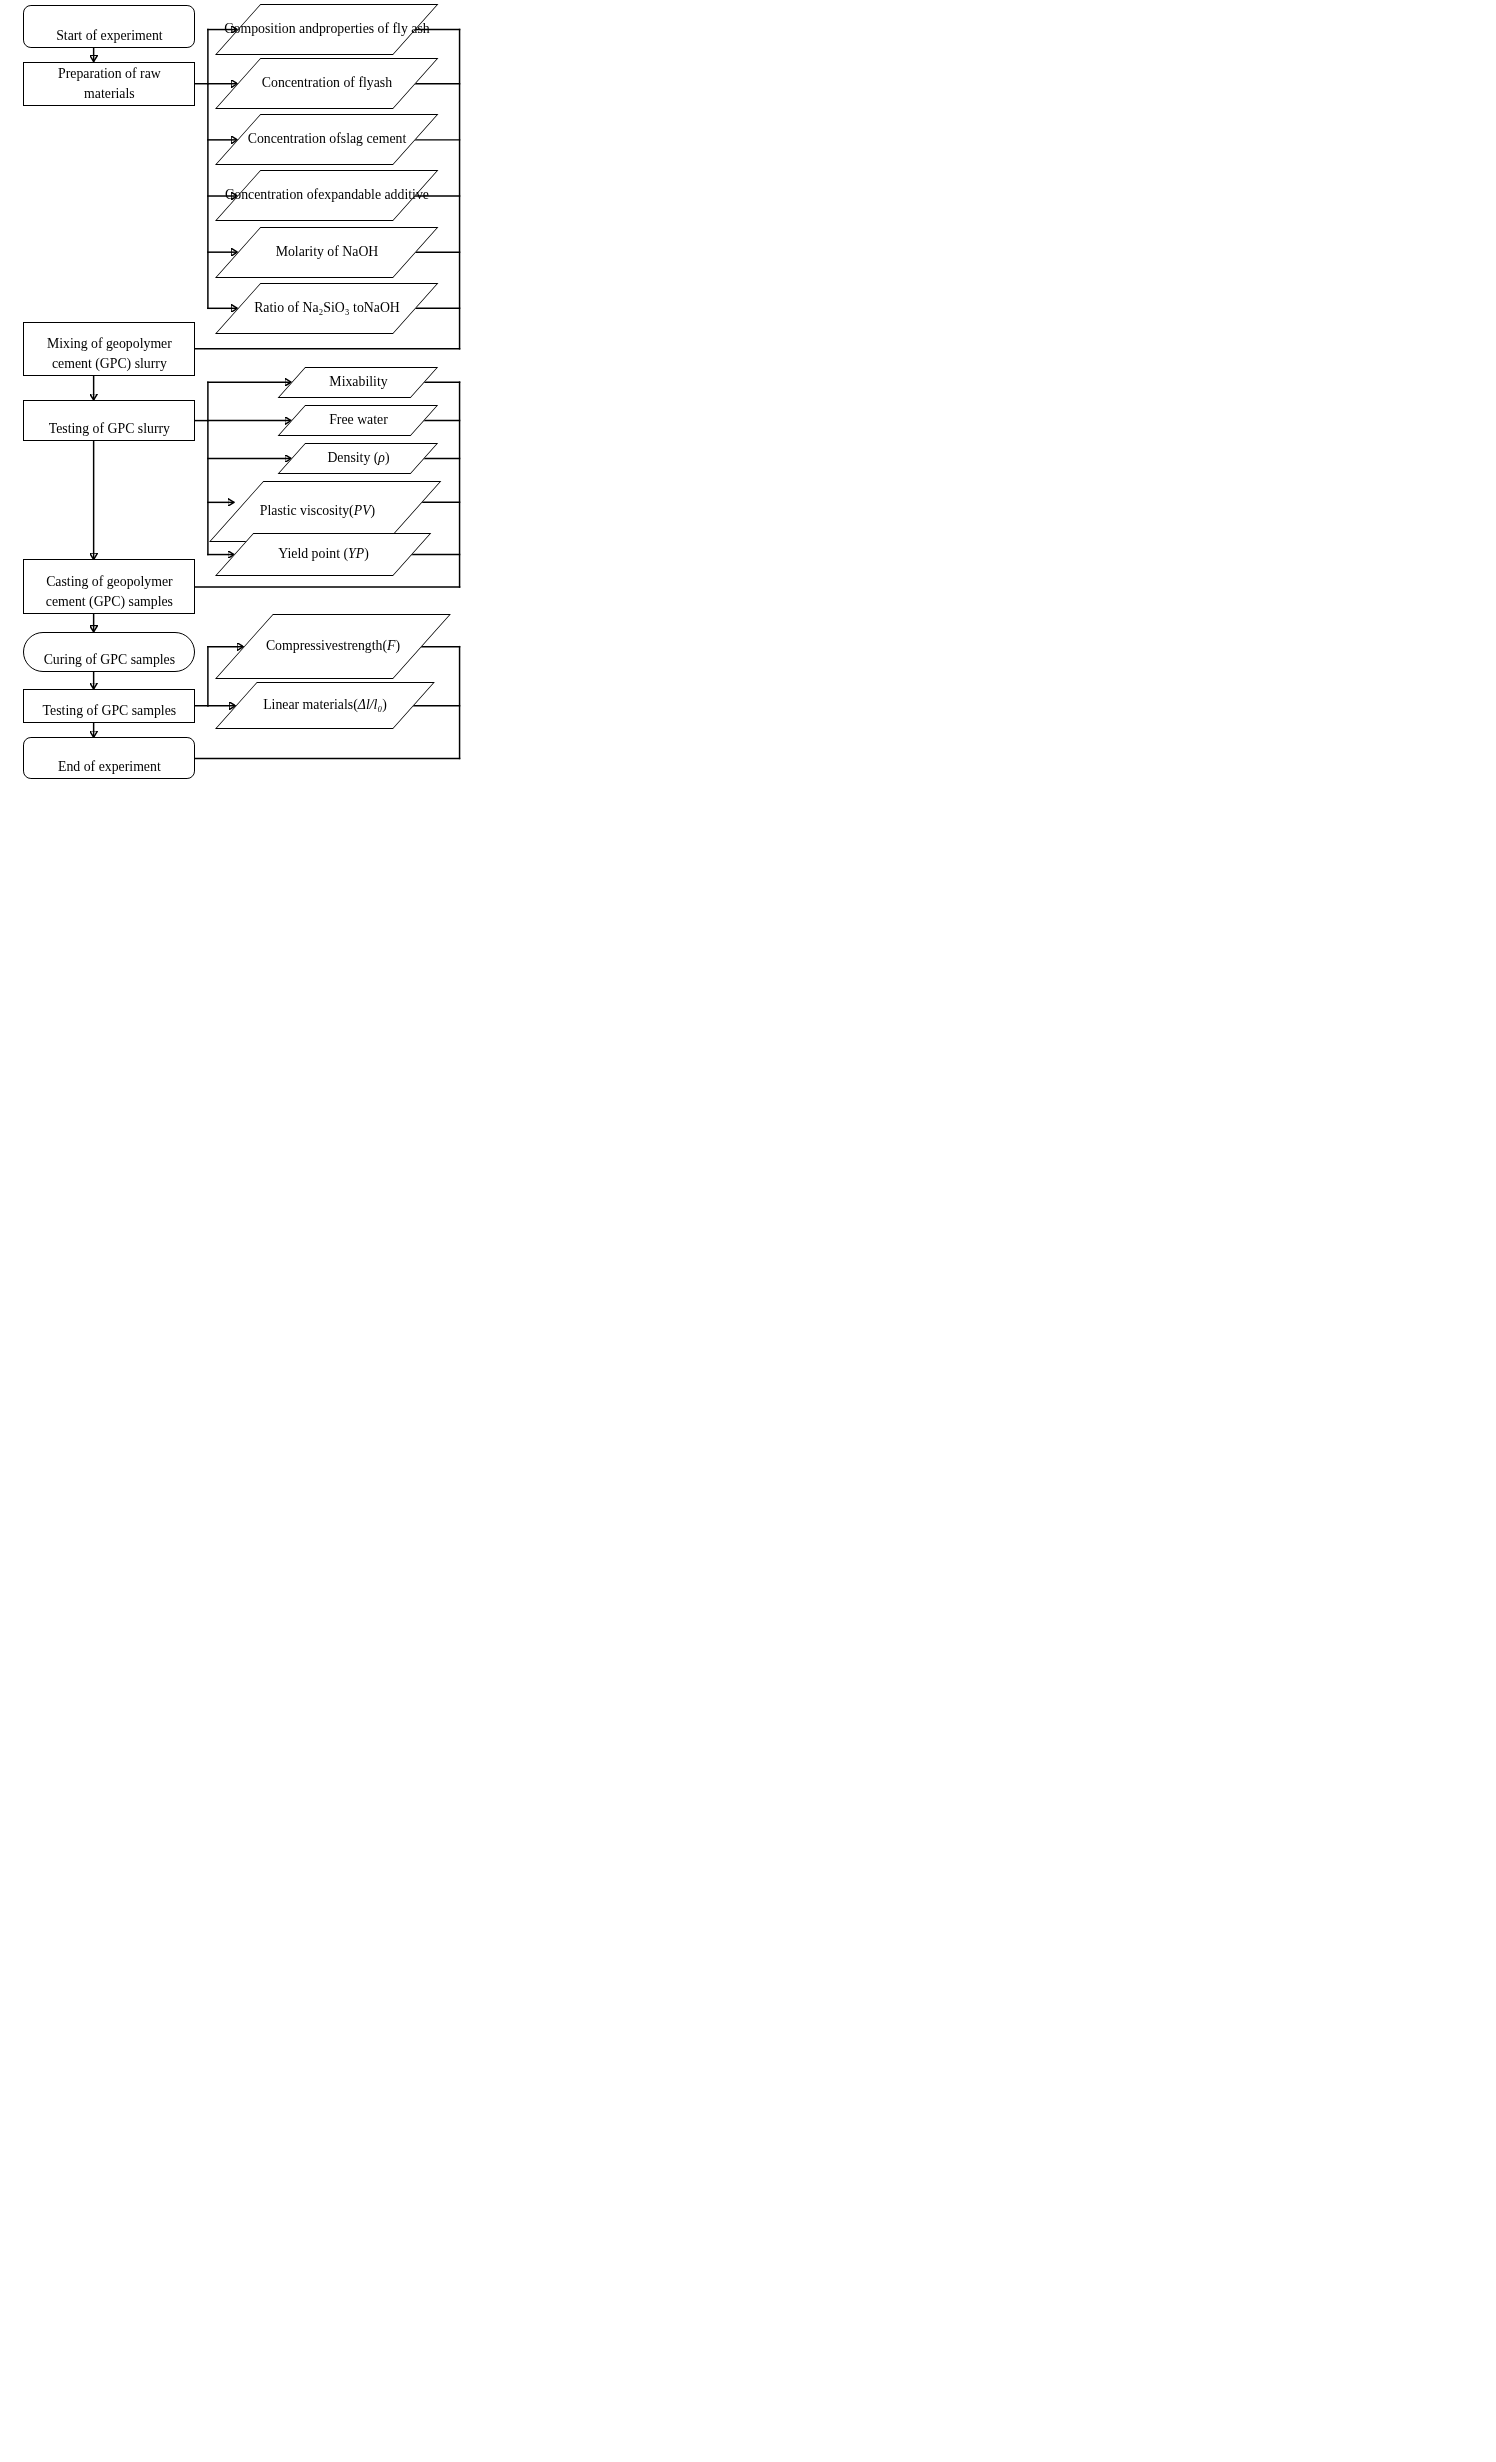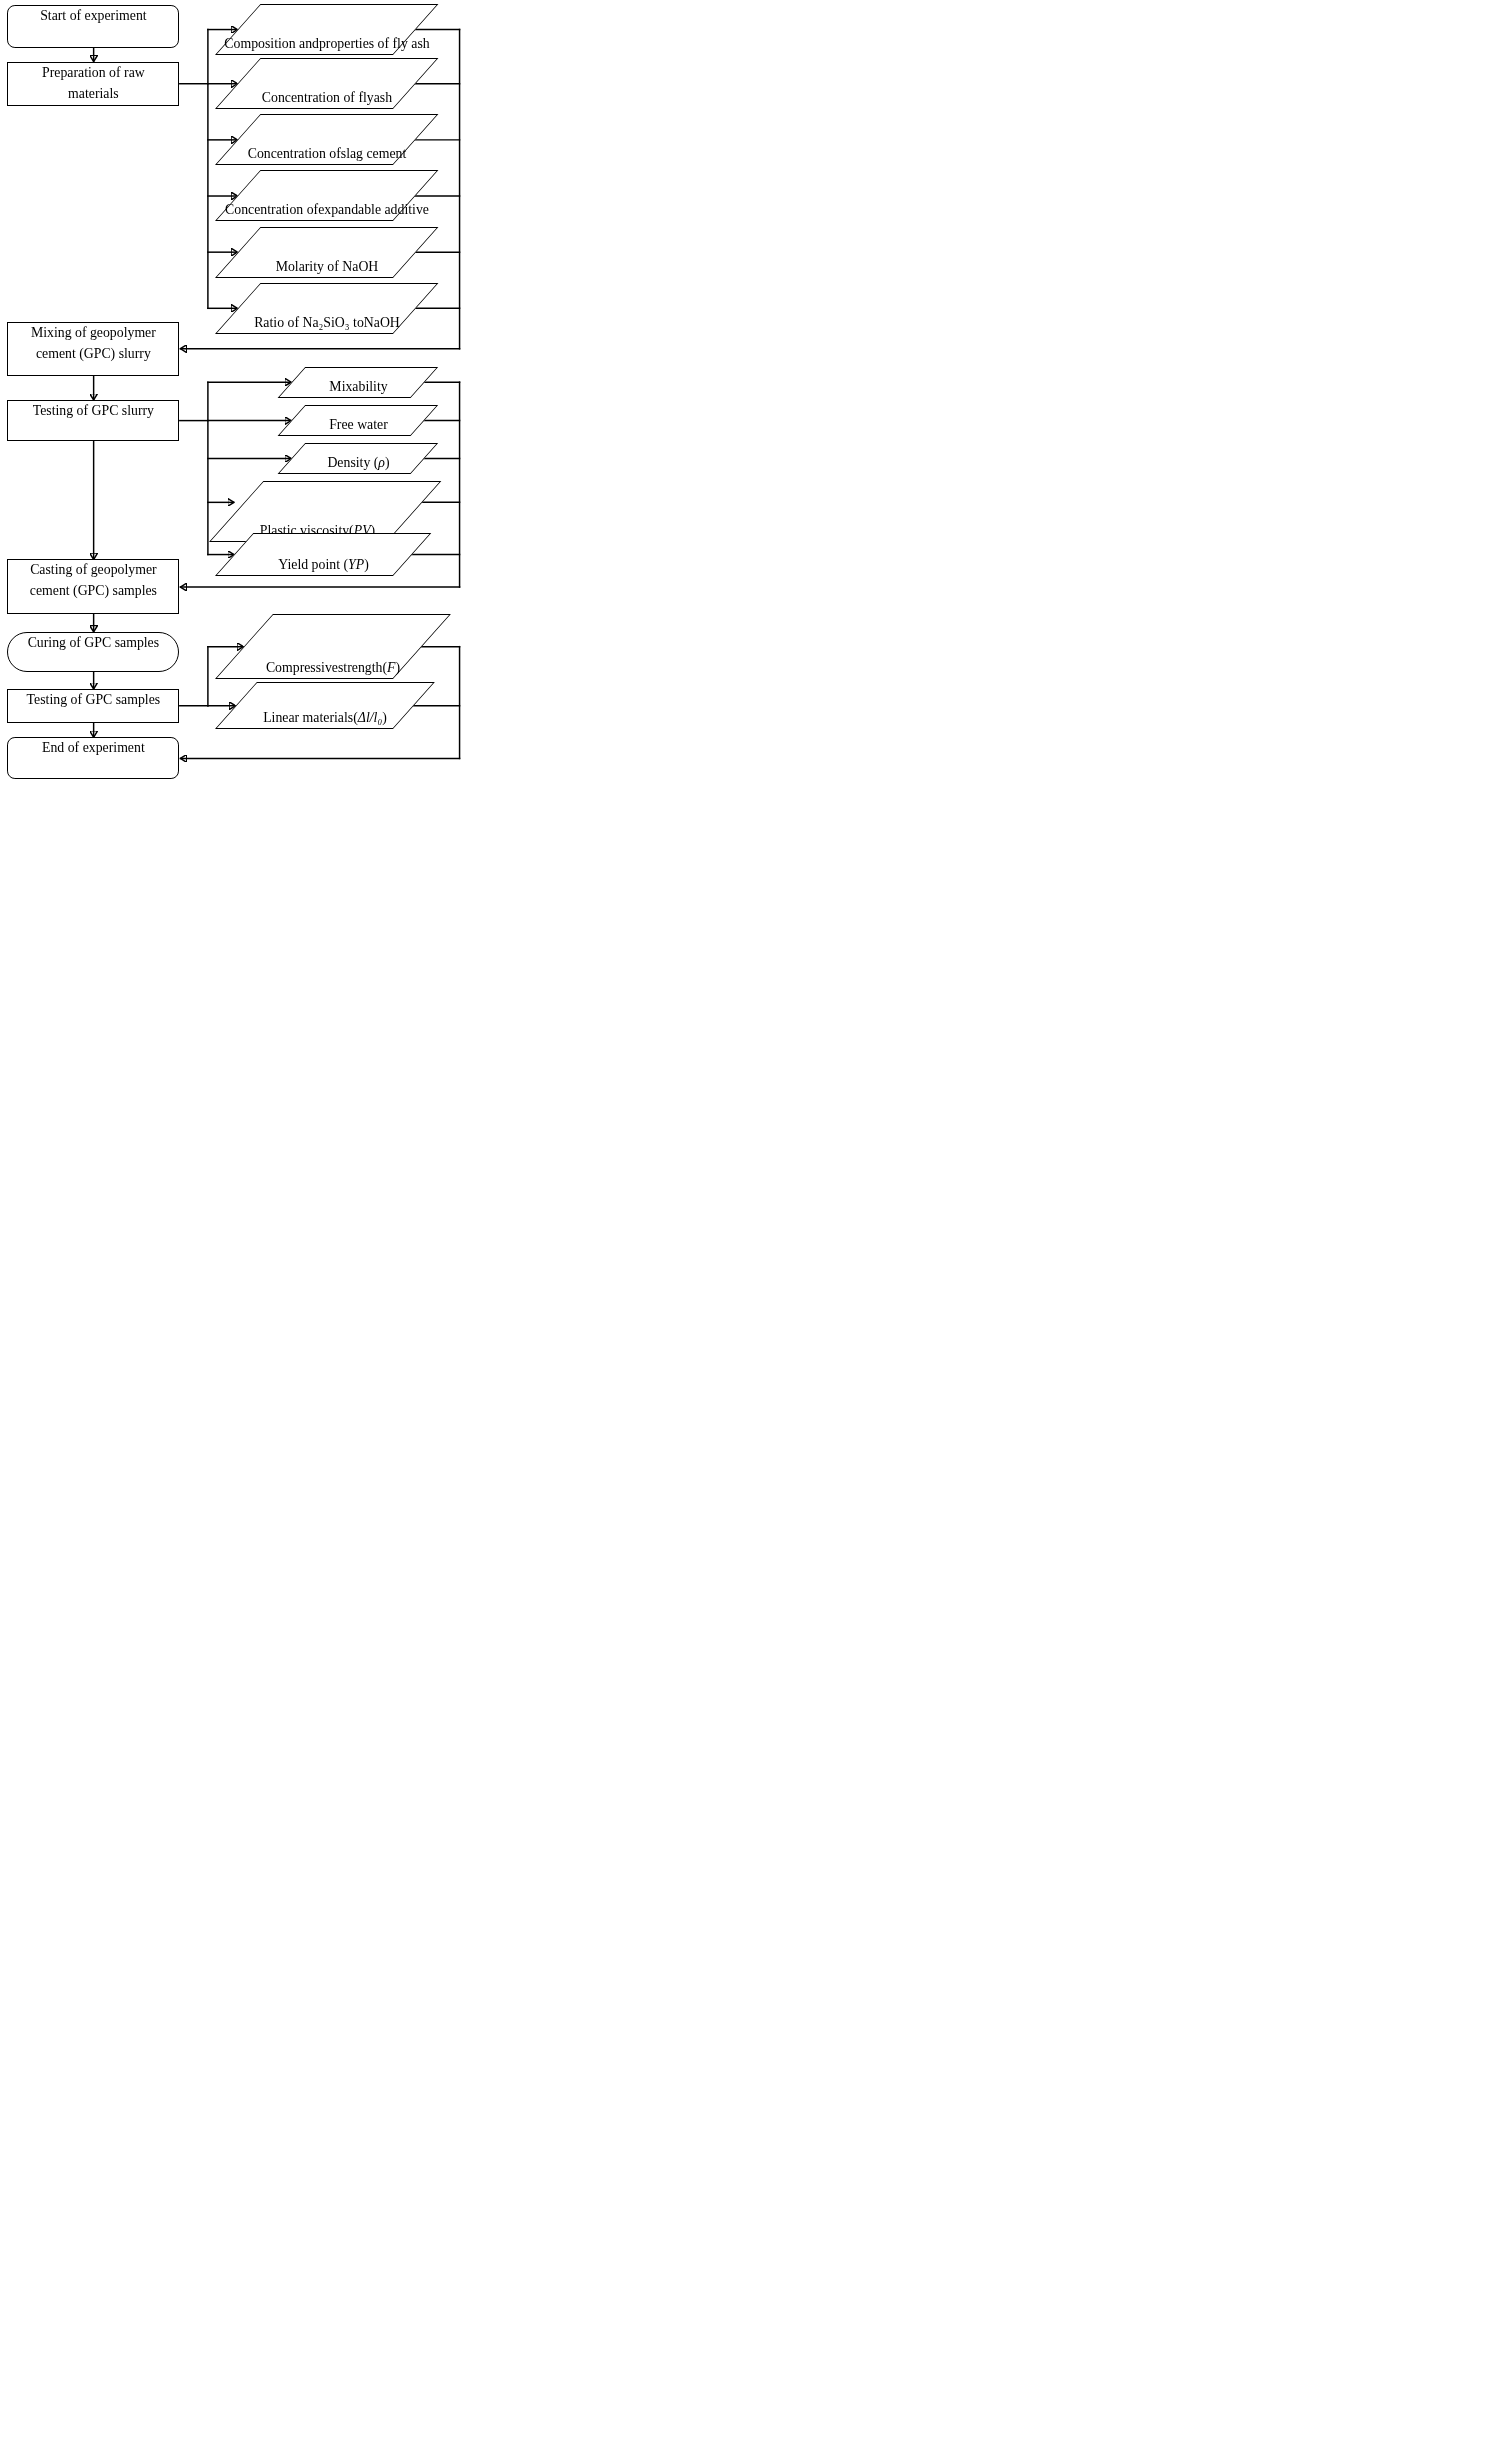--- a/index.html
+++ b/index.html
@@ -2,26 +2,26 @@
 <html style="font-size:7.9px"><head>
 <meta charset="utf-8">
 <style>
   html,body{margin:0;padding:0;background:#fff;}
   #canvas{position:relative;width:468px;height:788px;background:#fff;overflow:hidden;
           font-family:"Liberation Serif","DejaVu Serif",serif;color:#000;}
   #wires{position:absolute;left:0;top:0;z-index:0;}
   #wires path{fill:none;stroke:#000;stroke-width:3;stroke-linecap:square;}
   .node{position:absolute;z-index:1;box-sizing:border-box;
         font-size:13.8px;line-height:20.7px;}
-  .box{display:flex;align-items:flex-start;justify-content:center;text-align:center;
-       border:1.5px solid #000;background:#fff;}
+  .box{display:flex;align-items:flex-end;justify-content:center;text-align:center;
+       border:1.5px solid #000;background:#fff;margin-left:16px;}
   .term{border-radius:7.9px;}
   .para>.shape{position:absolute;left:0;top:0;right:0;bottom:0;border:1.5px solid #000;
        background:#fff;transform:skewX(-41.7deg);transform-origin:0 100%;}
-  .para>.lbl{position:absolute;top:0;left:0;height:100%;display:flex;align-items:flex-end;
+  .para>.lbl{position:absolute;top:0;left:0;height:100%;display:flex;align-items:center;
        justify-content:center;text-align:center;}
   .it{font-style:italic;}
 
   
   #n-start  {left:7.4px;top:4.9px;  width:172px;height:43px;}
   #n-prep   {left:7.4px;top:62px; width:172px;height:44px;}
   #n-mix    {left:7.4px;top:322px; width:172px;height:54px;}
   #n-tslurry{left:7.4px;top:400px; width:172px;height:41px;}
   #n-cast   {left:7.4px;top:559px;width:172px;height:55px;}
   #n-cure   {left:7.4px;top:632px;width:172px;height:40px;border-radius:20px;}

